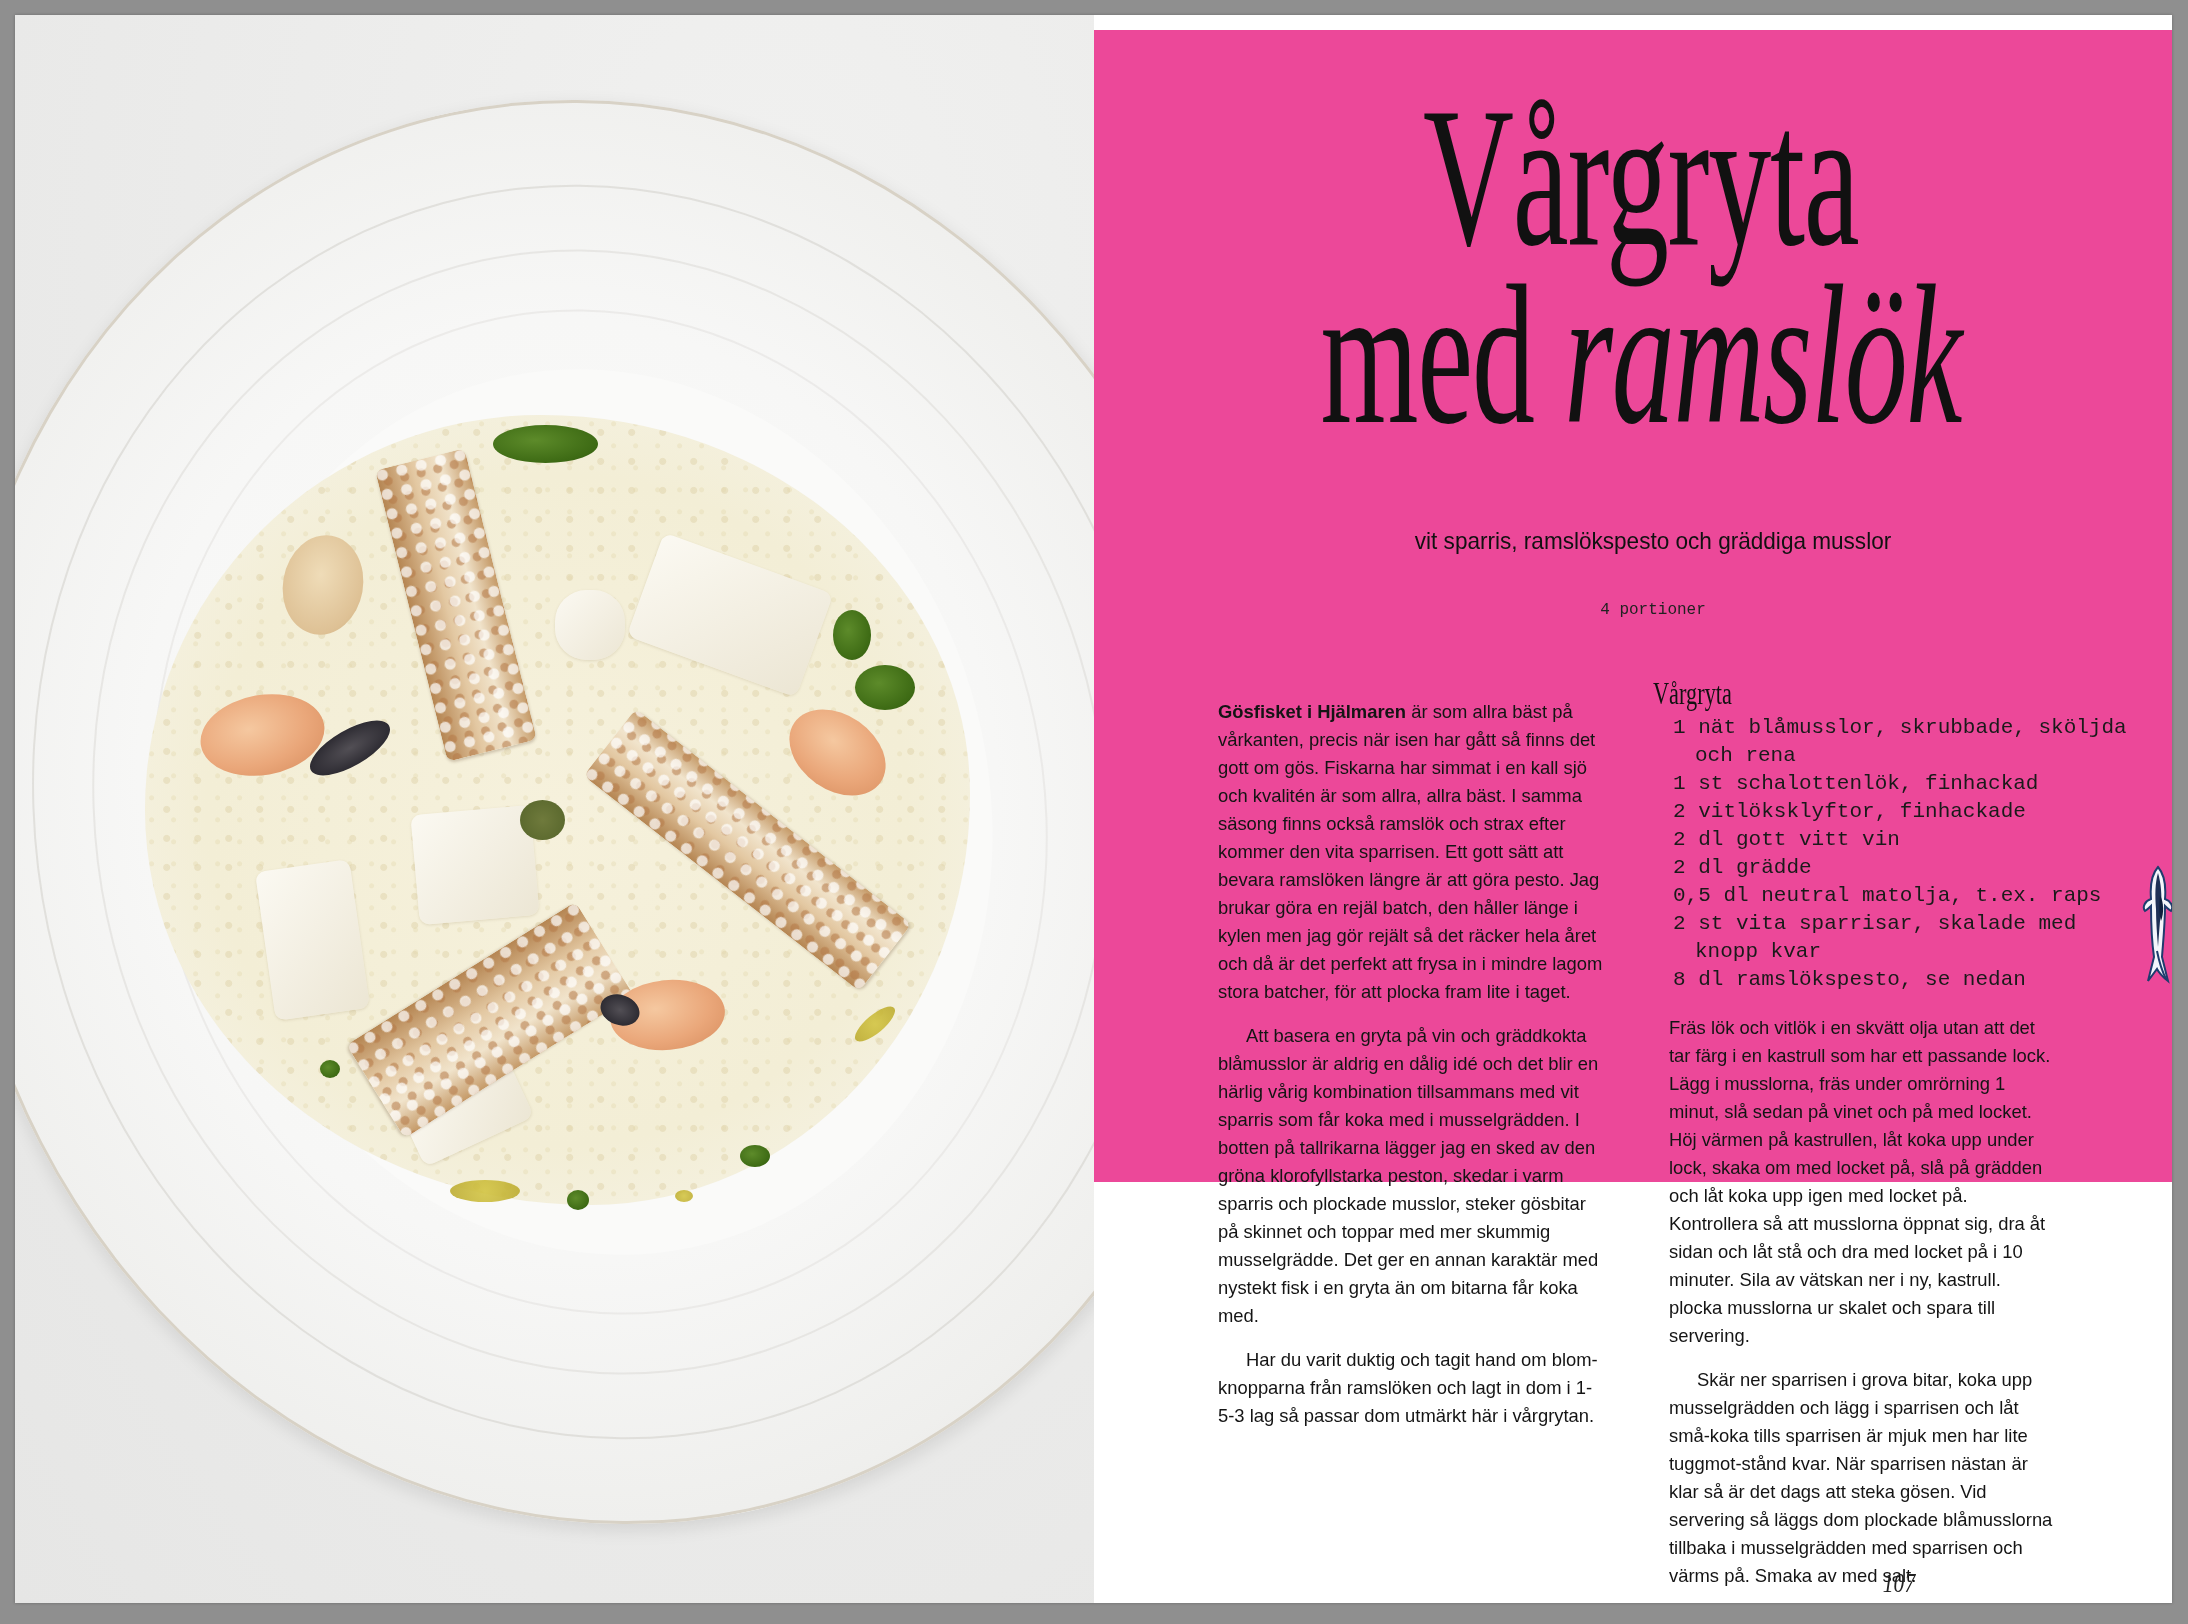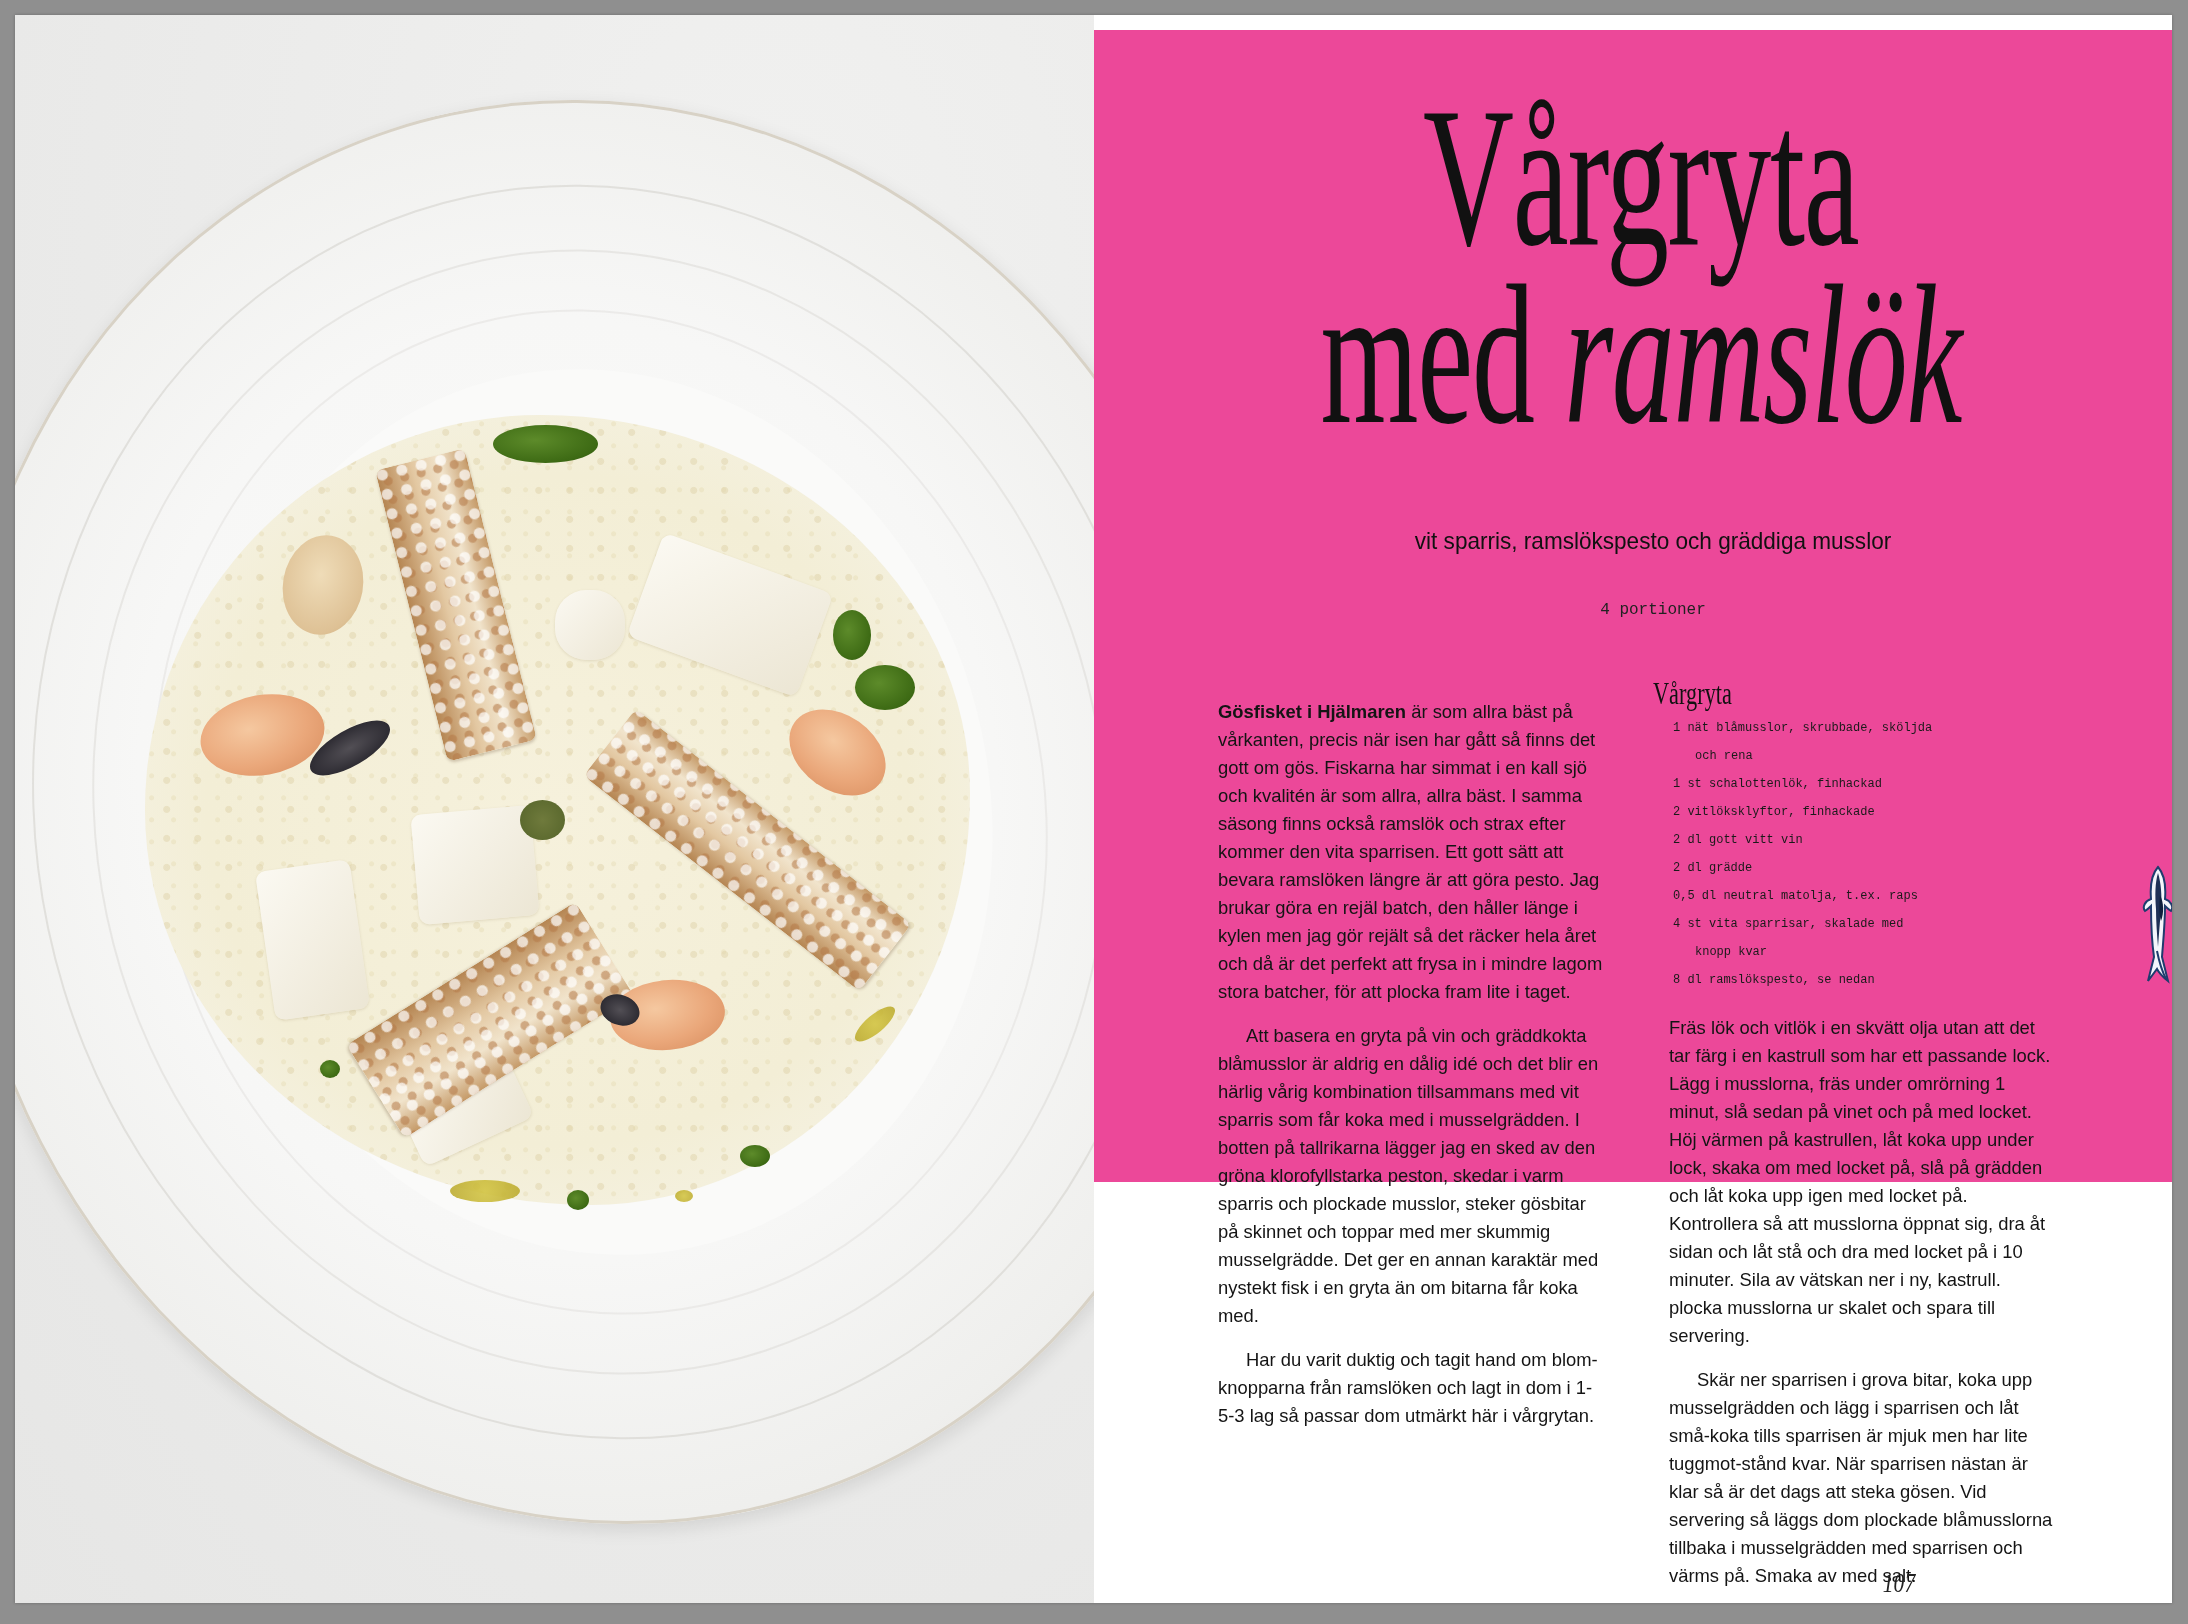--- a/index.html
+++ b/index.html
@@ -134,21 +134,21 @@
     position: absolute; left: 559px; top: 652px; width: 420px;
     font-size: 18.4px; line-height: 28px; color: #141414;
   }
   .ing-heading {
     font-family: "Liberation Serif", serif; font-size: 31px; line-height: 36px;
     display: inline-block; transform: scaleX(0.72); transform-origin: 0 0;
     white-space: nowrap; height: 38px; margin-top: -6px; color: #111;
   }
   .ingredients { list-style: none; margin: 0 0 20px 0; padding: 0; }
   .ingredients li {
-    font-family: "Liberation Mono", monospace; font-size: 12px; line-height: 28px;
+    font-family: "Liberation Mono", monospace; font-size: 21px; line-height: 28px;
     padding-left: 20px; color: #1a1a1a; white-space: nowrap;
   }
   .ingredients li .cont { display: block; padding-left: 22px; }
   .method { margin-top: 0; }
   .page-number {
     position: absolute; left: 770px; top: 1538px; width: 70px; text-align: center;
     font-family: "Liberation Serif", serif; font-style: italic; font-size: 27px; color: #222;
     transform: scaleX(0.8);
   }
   .koi {
@@ -212,21 +212,21 @@
 
     <div class="col-right">
       <div class="ing-heading">Vårgryta</div>
       <ul class="ingredients">
         <li><span>1 nät blåmusslor, skrubbade, sköljda</span><span class="cont">och rena</span></li>
         <li><span>1 st schalottenlök, finhackad</span></li>
         <li><span>2 vitlöksklyftor, finhackade</span></li>
         <li><span>2 dl gott vitt vin</span></li>
         <li><span>2 dl grädde</span></li>
         <li><span>0,5 dl neutral matolja, t.ex. raps</span></li>
-        <li><span>4 st vita sparrisar, skalade med</span><span class="cont">knopp kvar</span></li>
+        <li><span>2 st vita sparrisar, skalade med</span><span class="cont">knopp kvar</span></li>
         <li><span>8 dl ramslökspesto, se nedan</span></li>
       </ul>
       <div class="method">
         <p>Fräs lök och vitlök i en skvätt olja utan att det tar färg i en kastrull som har ett passande lock. Lägg i musslorna, fräs under omrörning 1 minut, slå sedan på vinet och på med locket. Höj värmen på kastrullen, låt koka upp under lock, skaka om med locket på, slå på grädden och låt koka upp igen med locket på. Kontrollera så att musslorna öppnat sig, dra åt sidan och låt stå och dra med locket på i 10 minuter. Sila av vätskan ner i ny, kastrull. plocka musslorna ur skalet och spara till servering.</p>
         <p class="indent">Skär ner sparrisen i grova bitar, koka upp musselgrädden och lägg i sparrisen och låt små-koka tills sparrisen är mjuk men har lite tuggmot-stånd kvar. När sparrisen nästan är klar så är det dags att steka gösen. Vid servering så läggs dom plockade blåmusslorna tillbaka i musselgrädden med sparrisen och värms på. Smaka av med salt.</p>
       </div>
     </div>
 
     <div class="koi">
       <svg width="40" height="120" viewBox="0 0 40 120">

